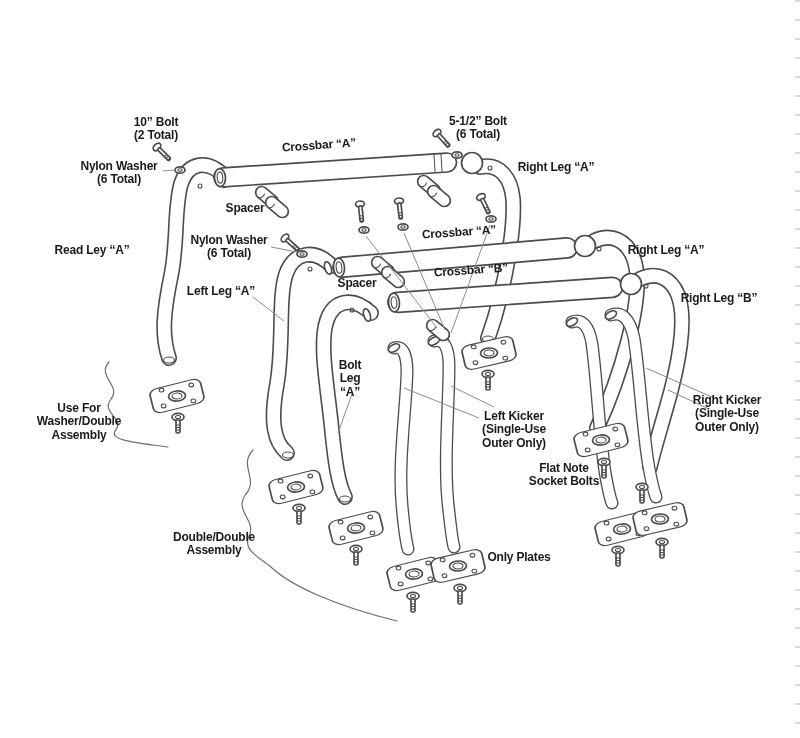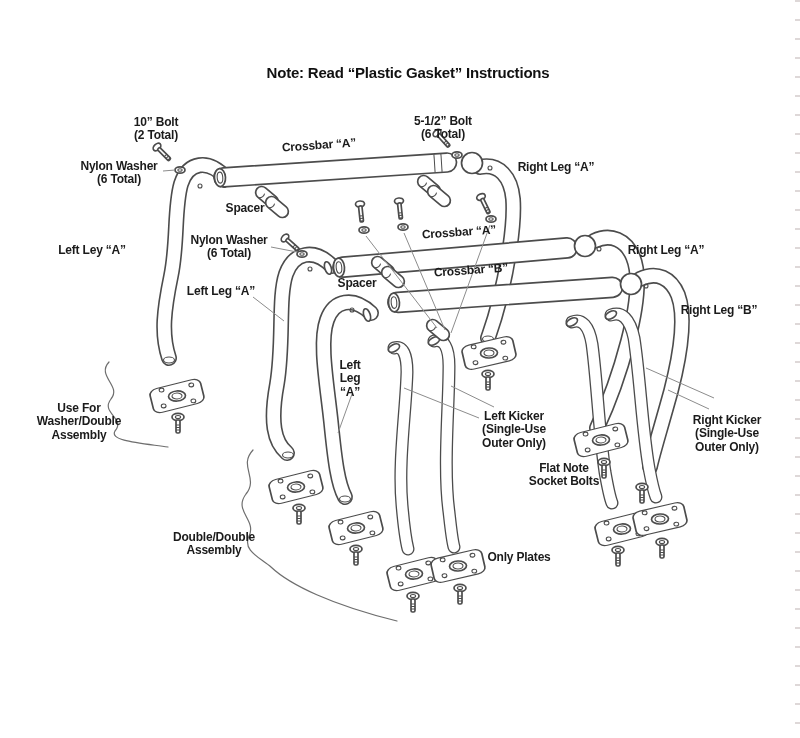--- a/index.html
+++ b/index.html
@@ -213,51 +213,50 @@
       <line x1="451" y1="386" x2="494" y2="407" class="lead"></line>
       <line x1="714" y1="398" x2="646" y2="368" class="lead"></line>
       <line x1="709" y1="409" x2="668" y2="390" class="lead"></line>
     </g>
 
     <path class="squig" d="M 109,362 C 96,376 122,386 111,399 C 100,413 126,418 115,431 C 109,441 140,443 168,447"></path>
     <path class="squig" d="M 253,450 C 238,466 259,478 246,494 C 233,511 257,520 249,536 C 242,551 261,558 271,567 C 290,585 332,605 397,621"></path>
   </svg>
 
   <div id="title">
-    <span style="display:block">Note: Read “Plastic Gasket” Instructions</span>
   </div>
 
   <div class="lbl" style="left:156px;top:116px">10” Bolt
 (2 Total)</div>
   <div class="lbl" style="left:119px;top:160px">Nylon Washer
 (6 Total)</div>
   <div class="lbl tilt" style="left:319px;top:139px">Crossbar “A”</div>
-  <div class="lbl" style="left:443px;top:115px">5-1/2” Bolt
+  <div class="lbl" style="left:478px;top:115px">5-1/2” Bolt
 (6 Total)</div>
   <div class="lbl" style="left:556px;top:161px">Right Leg “A”</div>
   <div class="lbl" style="left:245px;top:202px">Spacer</div>
   <div class="lbl" style="left:229px;top:234px">Nylon Washer
 (6 Total)</div>
-  <div class="lbl" style="left:92px;top:244px">Left Ley “A”</div>
+  <div class="lbl" style="left:92px;top:244px">Read Ley “A”</div>
   <div class="lbl tilt" style="left:459px;top:226px">Crossbar “A”</div>
   <div class="lbl" style="left:666px;top:244px">Right Leg “A”</div>
   <div class="lbl tilt" style="left:471px;top:264px">Crossbar “B”</div>
   <div class="lbl" style="left:357px;top:277px">Spacer</div>
-  <div class="lbl" style="left:719px;top:304px">Right Leg “B”</div>
+  <div class="lbl" style="left:719px;top:292px">Right Leg “B”</div>
   <div class="lbl" style="left:221px;top:285px">Left Leg “A”</div>
-  <div class="lbl" style="left:350px;top:359px">Left
+  <div class="lbl" style="left:350px;top:359px">Bolt
 Leg
 “A”</div>
   <div class="lbl" style="left:79px;top:402px">Use For
 Washer/Double
 Assembly</div>
   <div class="lbl" style="left:514px;top:410px">Left Kicker
 (Single-Use
 Outer Only)</div>
-  <div class="lbl" style="left:727px;top:414px">Right Kicker
+  <div class="lbl" style="left:727px;top:394px">Right Kicker
 (Single-Use
 Outer Only)</div>
   <div class="lbl" style="left:564px;top:462px">Flat Note
 Socket Bolts</div>
   <div class="lbl" style="left:214px;top:531px">Double/Double
 Assembly</div>
   <div class="lbl" style="left:519px;top:551px">Only Plates</div>
 
   <div id="trim-marks"></div>
 </div>

